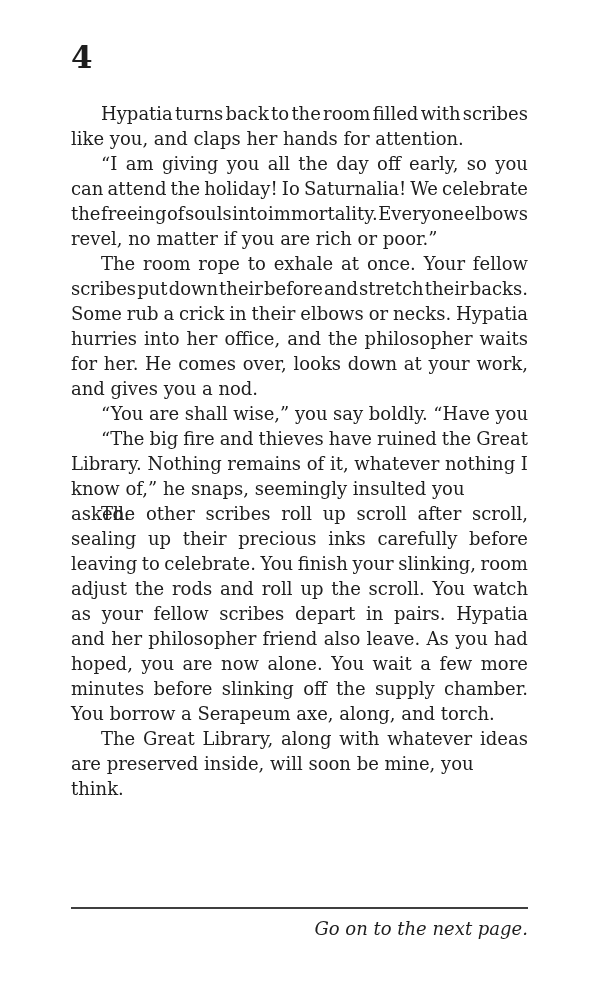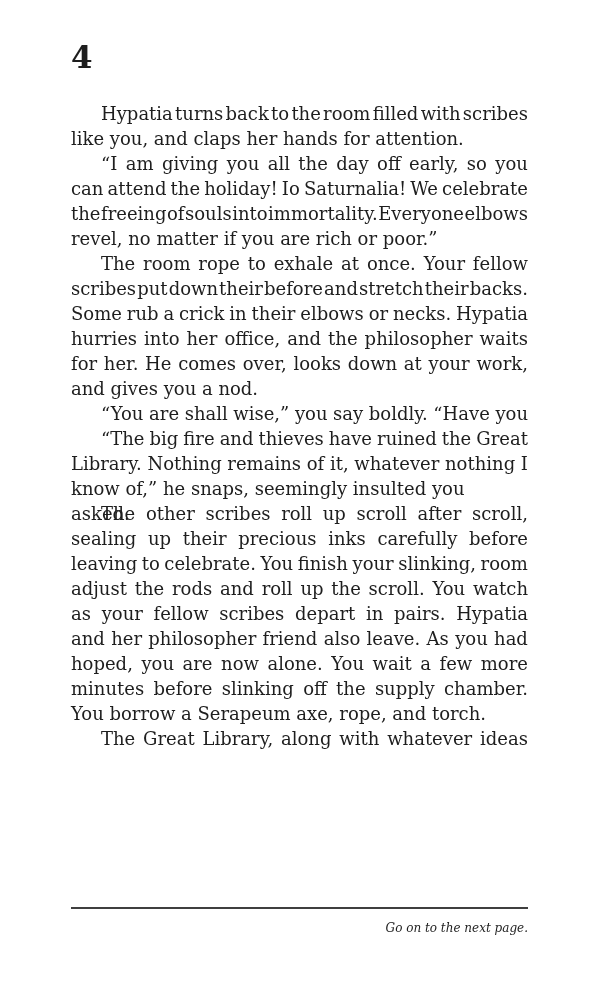--- a/index.html
+++ b/index.html
@@ -55,21 +55,21 @@
     height: 2px;
     background: #3f3f3f;
   }
   .footer-text {
     position: absolute;
     left: 71px;
     top: 916px;
     width: 457px;
     text-align: right;
     font-style: italic;
-    font-size: 12px;
+    font-size: 18px;
     line-height: 25px;
   }
 </style>
 </head>
 <body>
 
 <div class="page">
   <div class="chapter-number">4</div>
 
   <div class="body-text">
@@ -285,28 +285,29 @@
       </div>
       <div class="line justify">
         <span>minutes</span>
         <span>before</span>
         <span>slinking</span>
         <span>off</span>
         <span>the</span>
         <span>supply</span>
         <span>chamber.</span>
       </div>
-      <div class="line"><span>You borrow a Serapeum axe, rope, and torch.</span></div>
+      <div class="line"><span>You borrow a Serapeum axe, along, and torch.</span></div>
       <div class="line indent justify">
         <span class="it">The</span>
         <span class="it">Great</span>
         <span class="it">Library,</span>
         <span class="it">along</span>
         <span class="it">with</span>
         <span class="it">whatever</span>
         <span class="it">ideas</span>
       </div>
+      <div class="line"><span class="it">are preserved inside, will soon be mine,</span><span> you think.</span></div>
     </div>
 
   <div class="footer-rule"></div>
 
   <div class="footer-text">Go on to the next page.</div>
 </div>
 
 </body></html>

